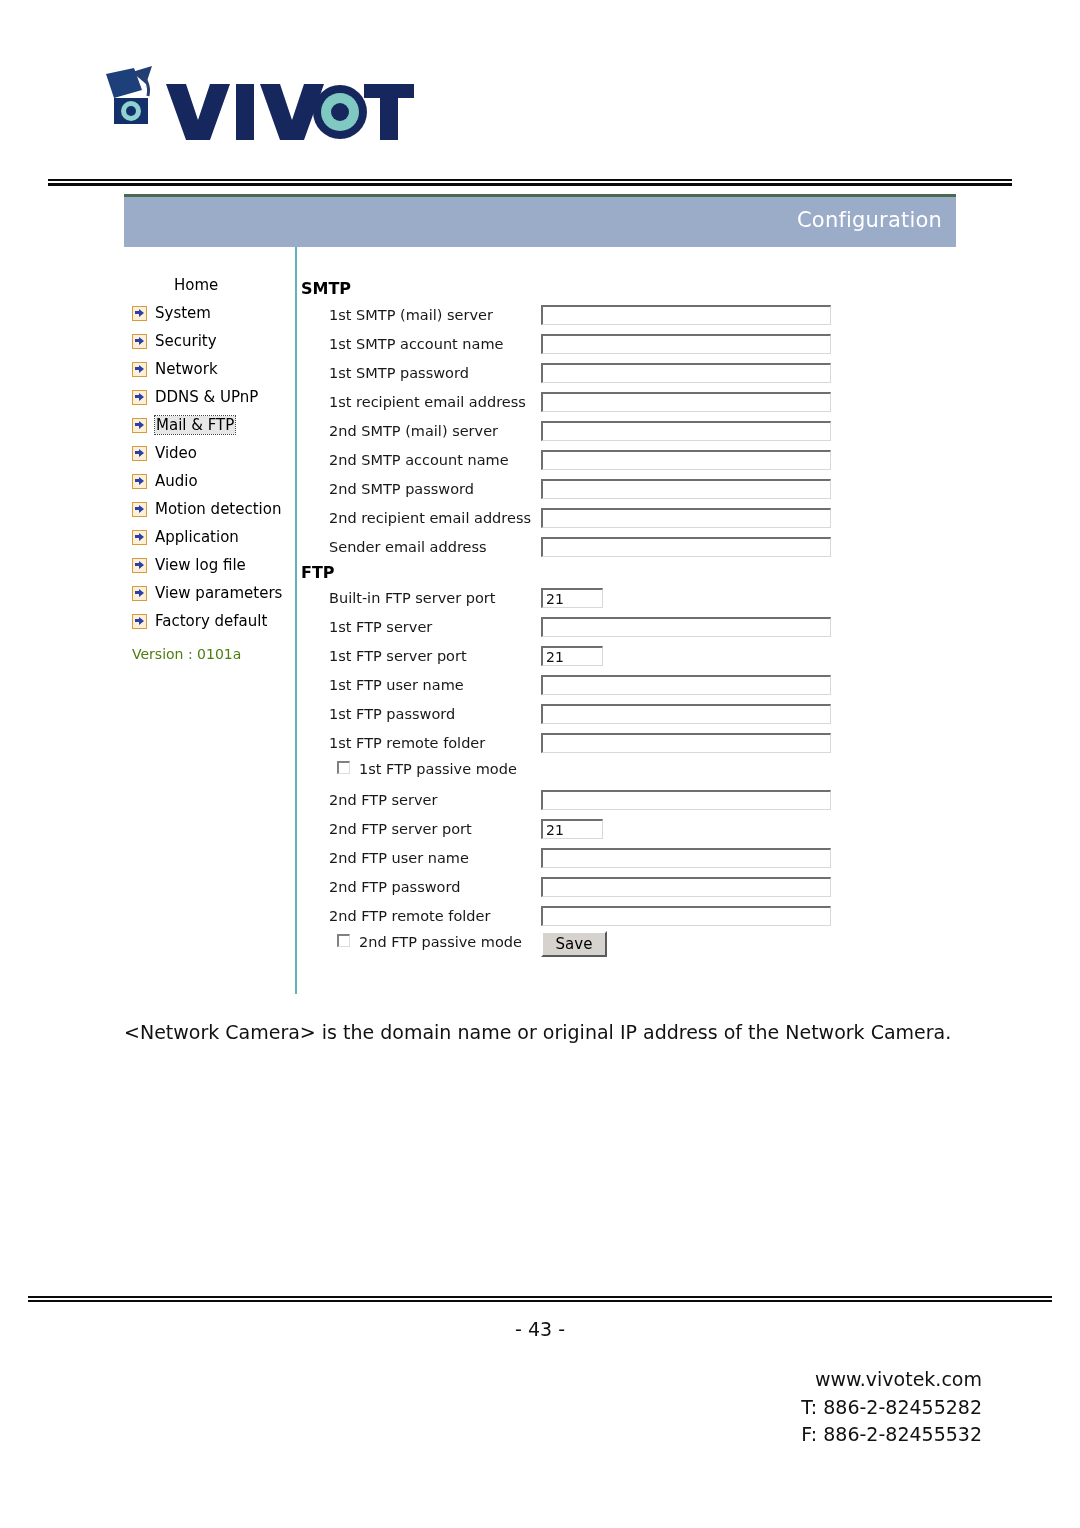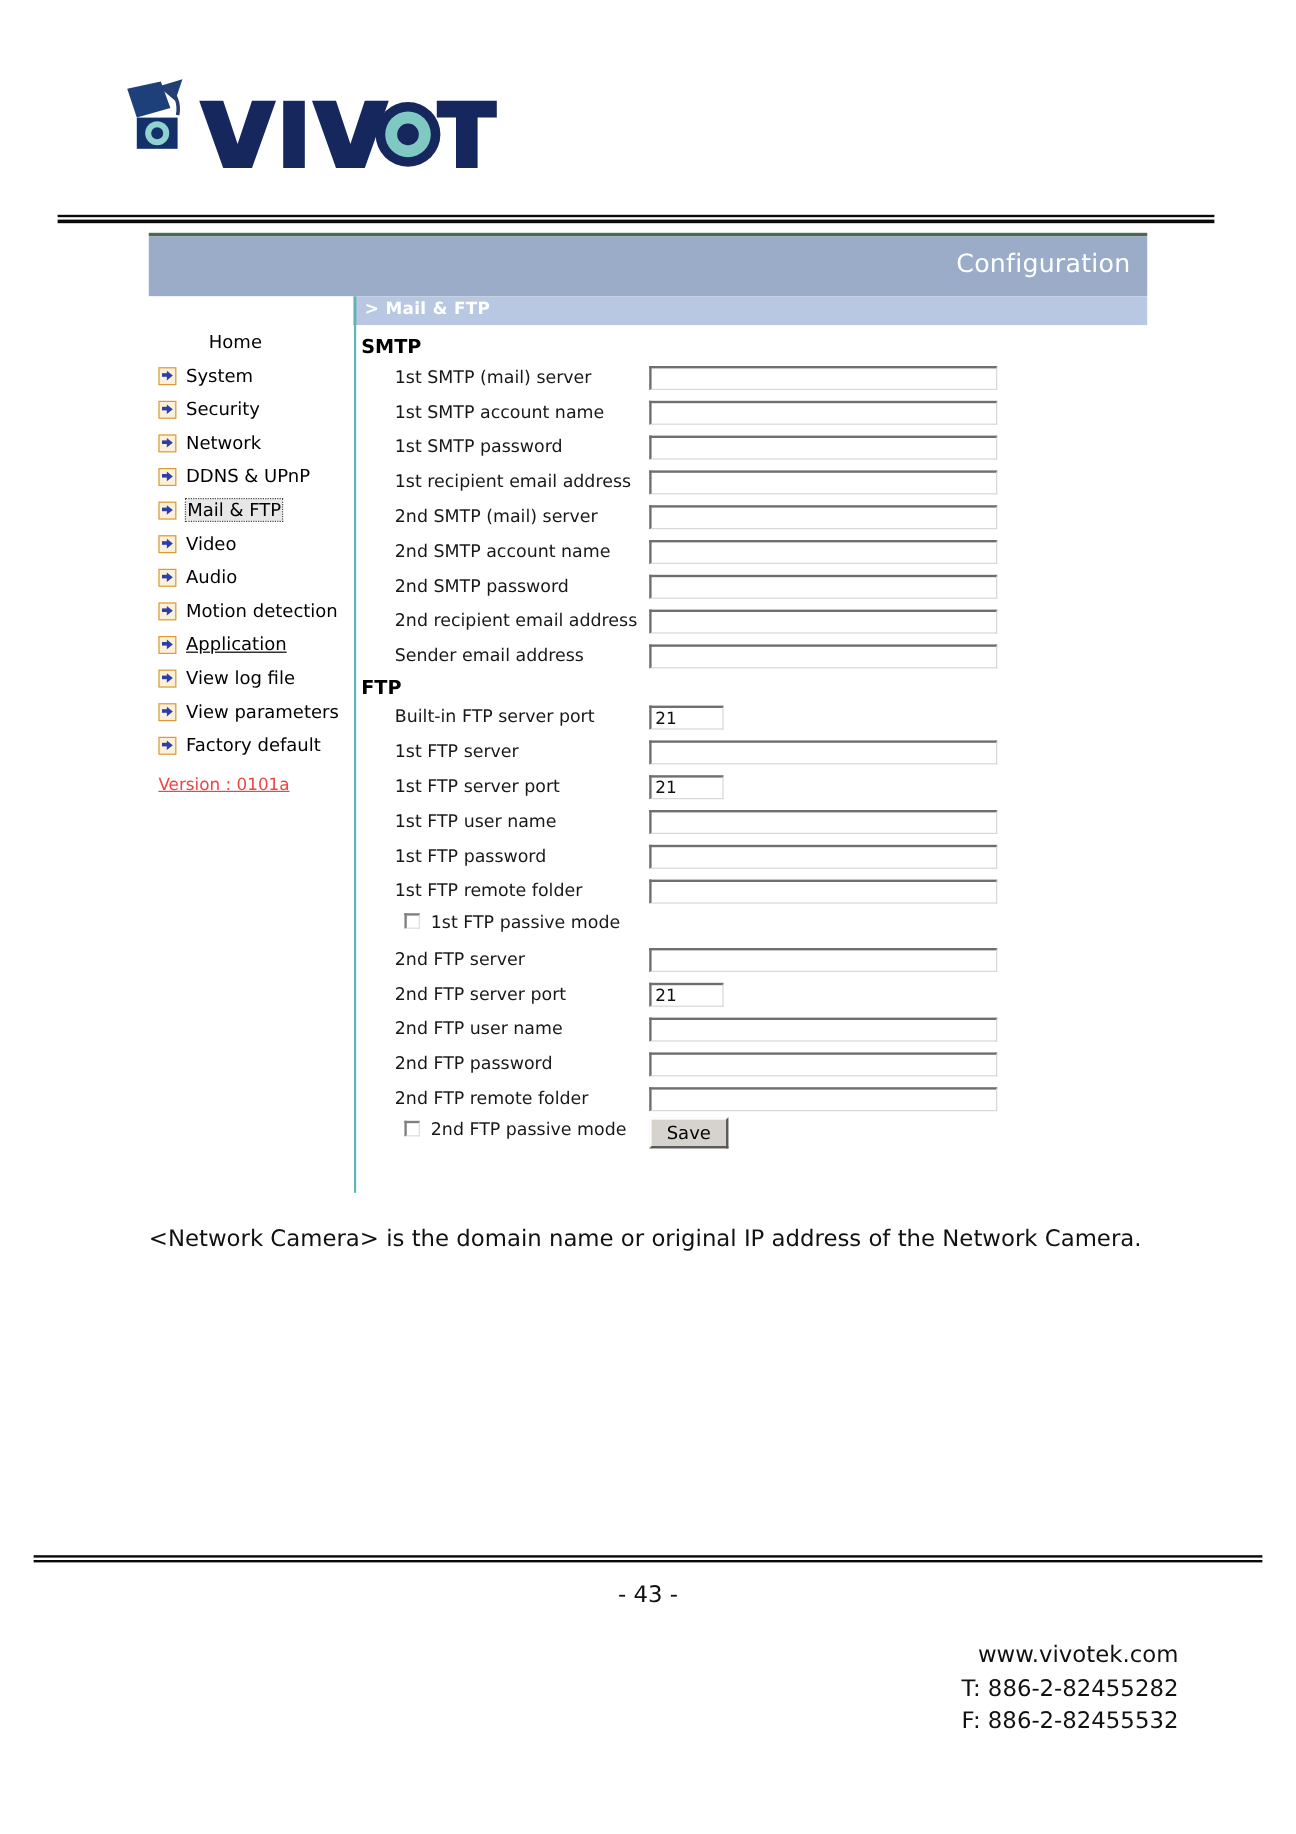--- a/index.html
+++ b/index.html
@@ -144,22 +144,21 @@
   .side-item.selected .side-label {
     outline: 1px dotted #444;
     background: #e7e7e7;
     padding: 0 1px;
   }
   .side-version {
     position: absolute;
     left: 8px;
     top: 452px;
     font-size: 14px;
-    color: #ef4444;
-    text-decoration: underline;
+    color: #4d7c0f;
   }
 
   
   .cam-form {
     position: absolute;
     left: 173px;
     top: 77px;
     width: 659px;
     height: 723px;
     background: #ffffff;
@@ -332,23 +331,20 @@
 </div>
 
 <div class="cam-ui">
 
   <div class="cam-topline"></div>
 
   <div class="cam-titlebar">
     <div class="cam-title">Configuration</div>
   </div>
 
-  <div class="cam-breadcrumb-bar">
-    <div class="cam-breadcrumb">&gt; Mail &amp; FTP</div>
-  </div>
 
   <div class="cam-sidebar"></div>
   <div class="cam-divider"></div>
 
   <div class="side-item no-ico" style="top:80px;">
     <span class="side-label">Home</span>
   </div>
   <div class="side-item" style="top:108px;">
     <span class="side-ico"></span>
     <span class="side-label">System</span>
@@ -374,21 +370,21 @@
     <span class="side-label">Video</span>
   </div>
   <div class="side-item" style="top:276px;">
     <span class="side-ico"></span>
     <span class="side-label">Audio</span>
   </div>
   <div class="side-item" style="top:304px;">
     <span class="side-ico"></span>
     <span class="side-label">Motion detection</span>
   </div>
-  <div class="side-item" style="top:332px;text-decoration:underline;">
+  <div class="side-item" style="top:332px;">
     <span class="side-ico"></span>
     <span class="side-label">Application</span>
   </div>
   <div class="side-item" style="top:360px;">
     <span class="side-ico"></span>
     <span class="side-label">View log file</span>
   </div>
   <div class="side-item" style="top:388px;">
     <span class="side-ico"></span>
     <span class="side-label">View parameters</span>

